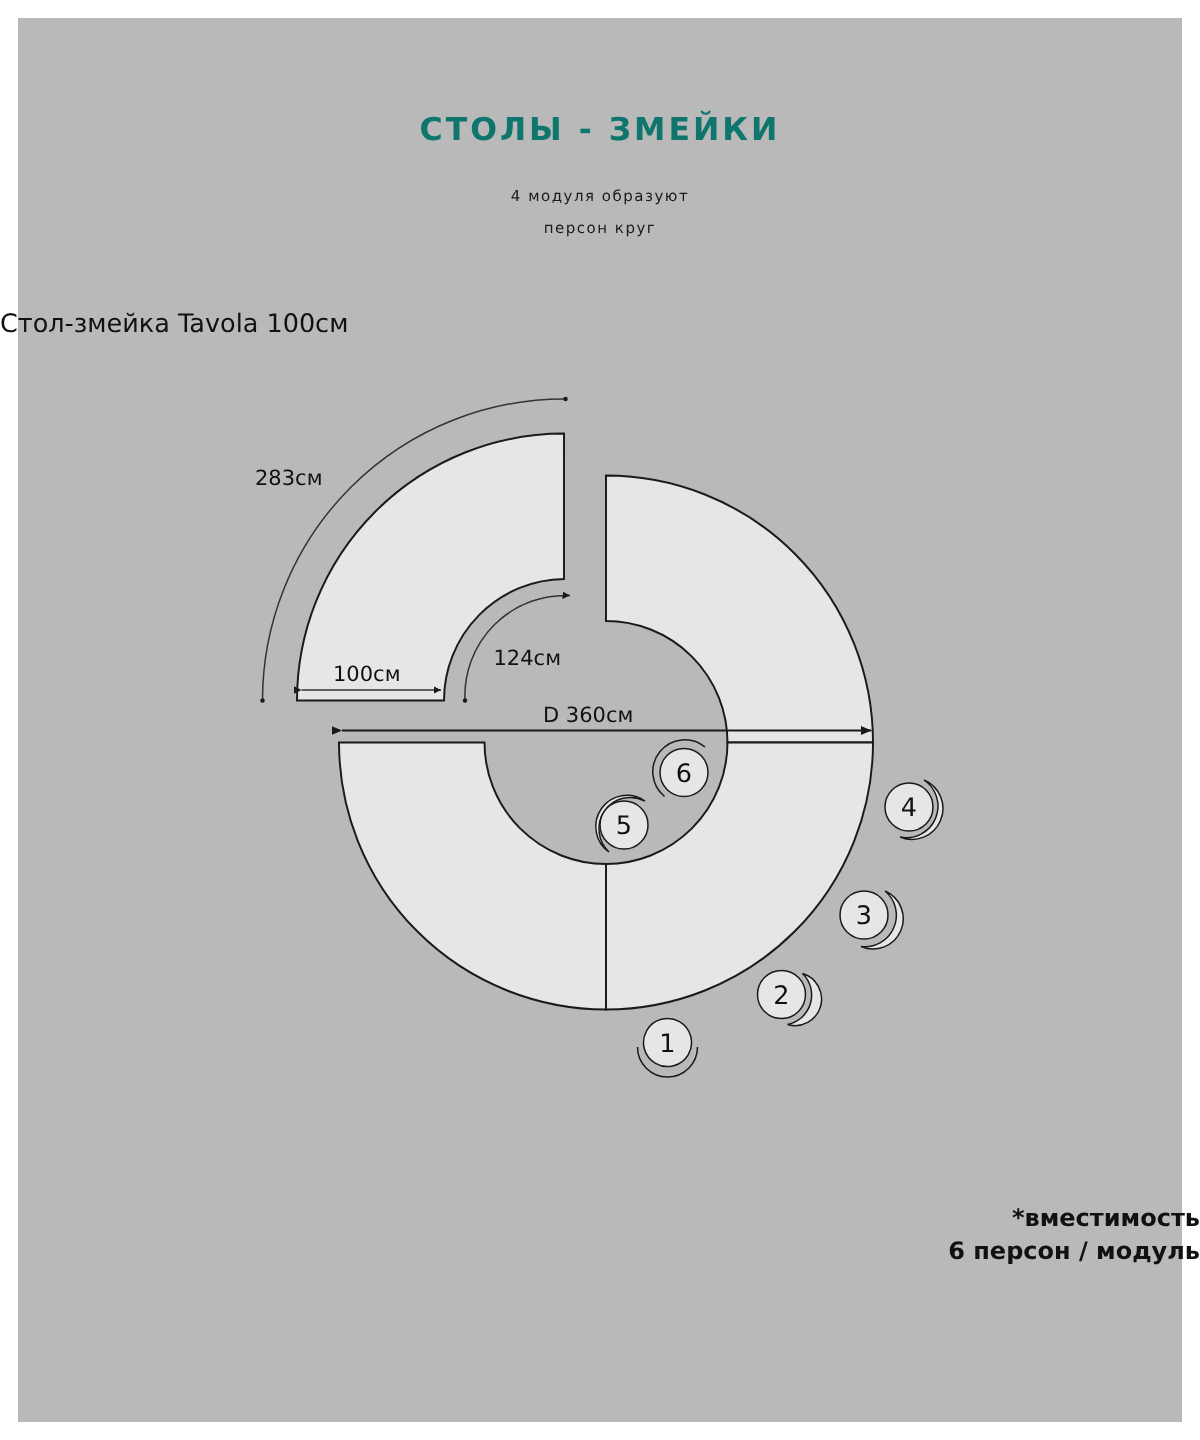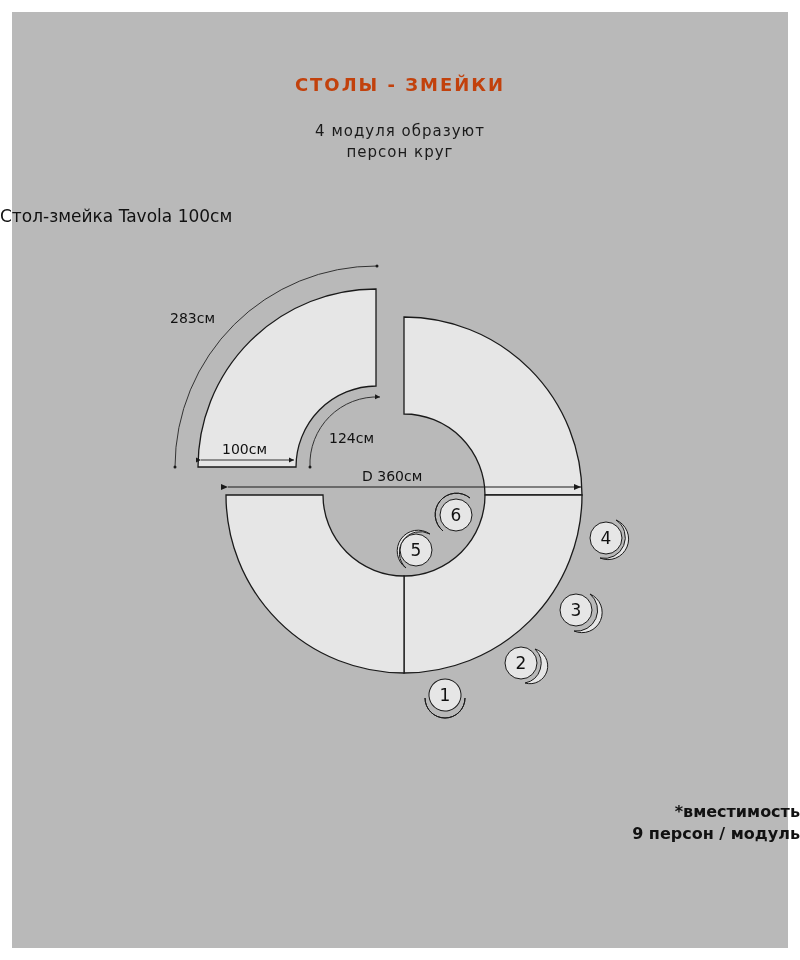--- a/index.html
+++ b/index.html
@@ -3,26 +3,26 @@
 <meta charset="utf-8">
 <style>
   html, body { margin: 0; padding: 0; background: #ffffff; }
   body { width: 800px; height: 960px; position: relative; overflow: hidden; }
   .panel {
     position: absolute; left: 12px; top: 12px; width: 776px; height: 936px;
     background: #b9b9b9;
   }
   .title {
     position: absolute; left: 0; width: 800px; top: 74px; text-align: center;
-    font-family: "DejaVu Sans", sans-serif; font-weight: bold; font-size: 18px;
-    letter-spacing: 2px; color: #c2410c;
+    font-family: "DejaVu Sans", sans-serif; font-weight: bold; font-size: 21px;
+    letter-spacing: 2px; color: #0f766e;
   }
   .subtitle {
     position: absolute; left: 0; width: 800px; top: 121px; text-align: center;
-    font-family: "DejaVu Sans", sans-serif; font-size: 15px; line-height: 21px;
+    font-family: "DejaVu Sans", sans-serif; font-size: 10px; line-height: 21px;
     letter-spacing: 1px; color: #1a1a1a;
   }
   .product {
     position: absolute; left: 0; width: 800px; top: 206px; 
     font-family: "DejaVu Sans", sans-serif; font-size: 17px; color: #111;
   }
   .footnote {
     position: absolute; left: 0; width: 800px; top: 801px; text-align: right;
     font-family: "DejaVu Sans", sans-serif; font-weight: bold; font-size: 16px;
     line-height: 22px; color: #111;
@@ -108,14 +108,14 @@
 
   <g transform="translate(456,515)">
     <path d="M-13,16 A21,21 0 0 1 14,-17 A18,18 0 0 0 -13,16 Z" fill="#e6e6e6" stroke="#1a1a1a" stroke-width="1"></path>
     <circle cx="0" cy="0" r="16" fill="#e6e6e6" stroke="#1a1a1a" stroke-width="1"></circle>
   </g>
   <text class="chair-num" x="456" y="521" text-anchor="middle">6</text>
 </svg>
 
 <div class="footnote">
   <div>*вместимость</div>
-  <div>9 персон / модуль</div>
+  <div>6 персон / модуль</div>
 </div>
 
 </body></html>

